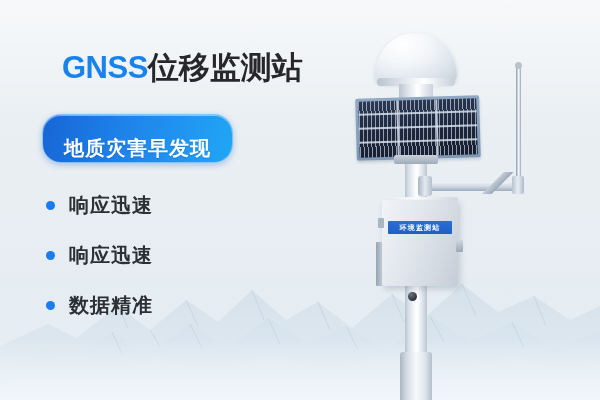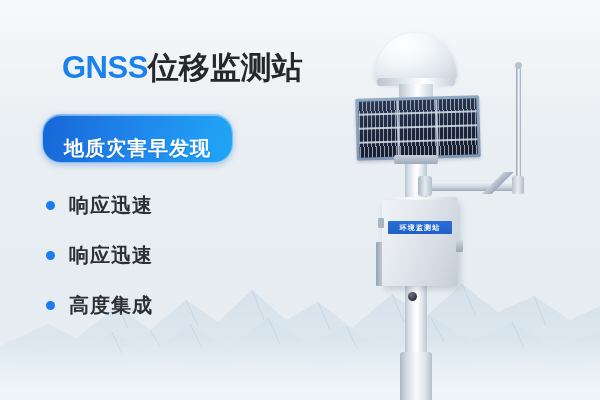--- a/index.html
+++ b/index.html
@@ -456,18 +456,18 @@
       <div class="feature">
         <span class="dot"></span>
         <span class="feature-label">响应迅速</span>
       </div>
       <div class="feature">
         <span class="dot"></span>
         <span class="feature-label">响应迅速</span>
       </div>
       <div class="feature">
         <span class="dot"></span>
-        <span class="feature-label">高度集成</span>
+        <span class="feature-label">数据精准</span>
       </div>
     </div>
   </div>
 
 </div>
 
 </body></html>

